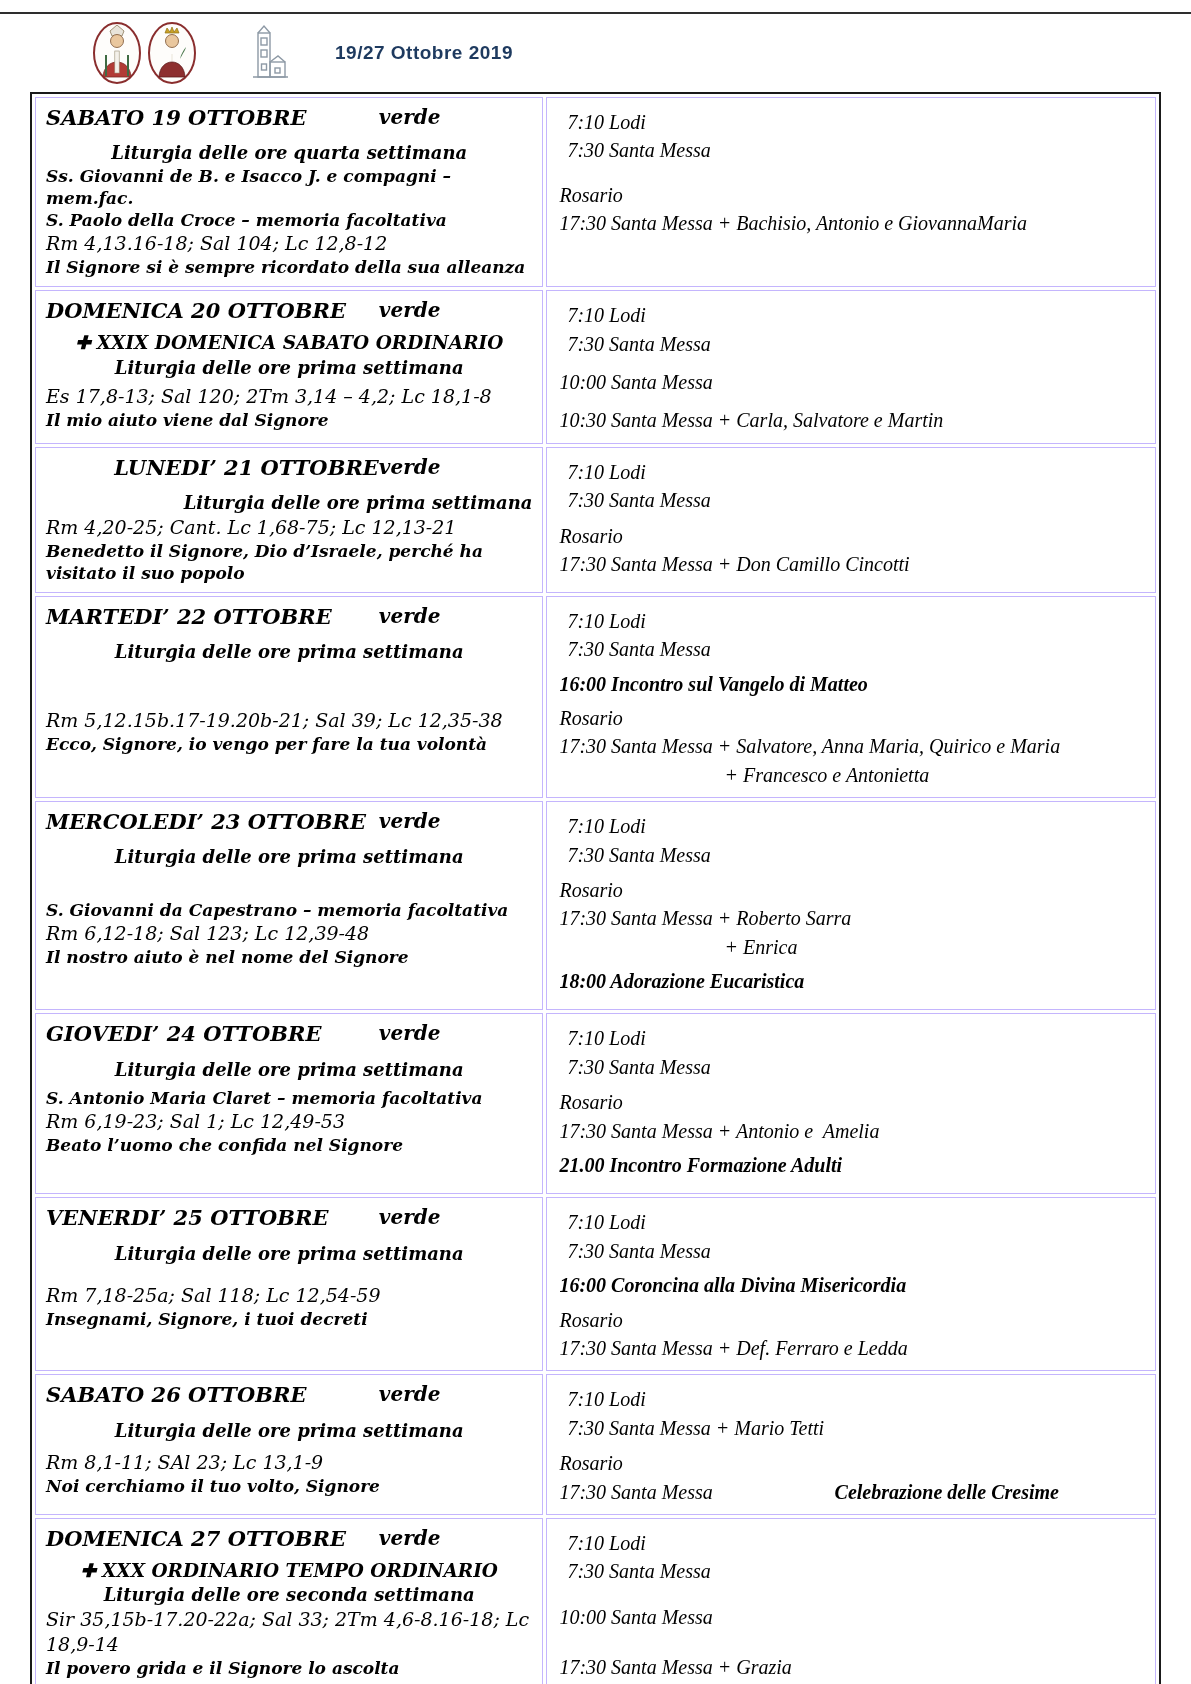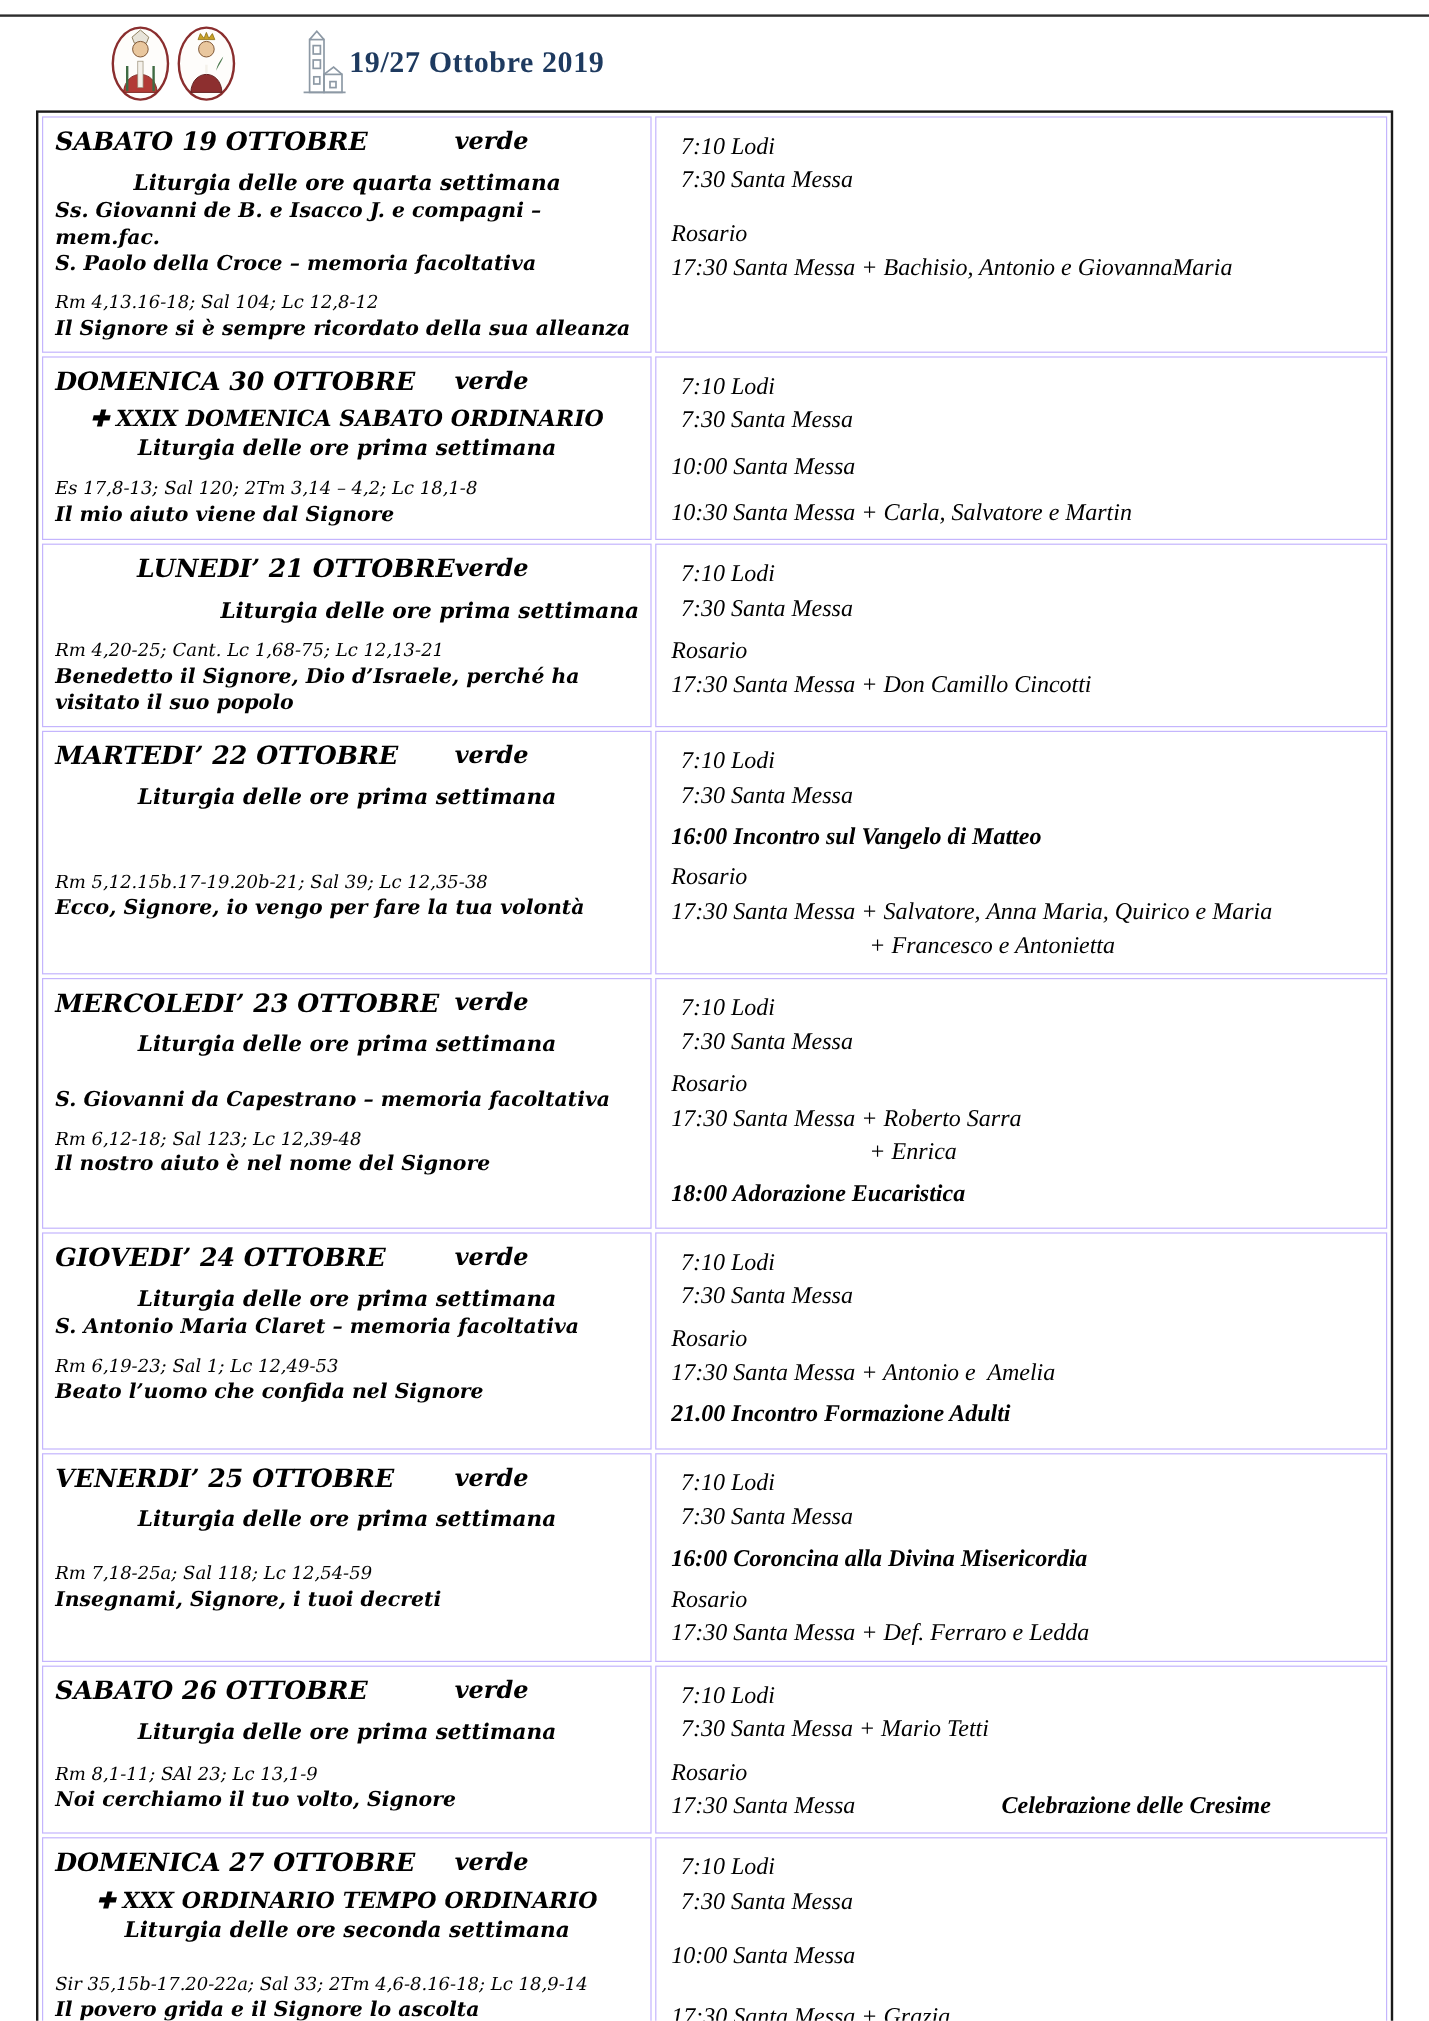--- a/index.html
+++ b/index.html
@@ -9,43 +9,43 @@
   }
   .top-rule{height:2px;background:#2e2e2e;margin-top:12px;}
   .header{display:flex;align-items:center;height:74px;padding:2px 30px 0 92px;}
   .logos{display:flex;gap:5px;align-items:center;}
   .page-title{
     font-family:"Liberation Serif",serif;font-weight:bold;font-size:28px;
     color:#1e3a5f;letter-spacing:1.5px;word-spacing:9px;margin-left:78px;white-space:nowrap;
   }
   .tower{margin-left:48px;margin-top:4px;}
   .page-date{
-    font-family:Liberation Serif, serif;font-weight:bold;font-size:25px;
-    color:#1e3a5f;letter-spacing:.5px;white-space:nowrap;
+    font-family:Liberation Sans, sans-serif;font-weight:bold;font-size:19px;
+    color:#1e3a5f;margin-left:44px;letter-spacing:.5px;white-space:nowrap;
   }
   table.schedule{
     border-collapse:separate;border-spacing:3px;border:2px solid #1a1a1a;
     margin:2px 30px 0 30px;width:1131px;table-layout:fixed;
   }
   td.cell{border:1px solid #c4b5fd;vertical-align:top;padding:0;background:#fff;font-style:italic;}
   td.cell.left{width:45.3%;}
   .cell-inner{display:flex;flex-direction:column;box-sizing:border-box;height:100%;}
   .left-inner{padding:7px 10px 8px 10px;}
   .right-inner{
     font-family:"Liberation Serif",serif;font-size:20px;
     padding:10px 8px 8px 12px;
   }
   .day-head{display:flex;font-weight:bold;font-size:21px;line-height:1.25;}
   .verde-label{margin-left:auto;margin-right:92px;font-size:20px;}
   .feast-line{text-align:center;font-weight:bold;font-size:18.5px;margin-top:7px;line-height:1.25;}
   .liturgia-line{text-align:center;font-weight:bold;font-size:18px;margin-top:11px;line-height:1.25;}
   .feast-line + .liturgia-line{margin-top:2px;}
   .bottom-block{margin-top:auto;}
   .memorial-line{font-weight:bold;font-size:17px;line-height:1.3;}
-  .readings-line{font-size:15px;line-height:1.32;margin-top:12px;}
+  .readings-line{font-size:19px;line-height:1.32;}
   .response-line{font-weight:bold;font-size:17px;line-height:1.3;}
   .sched-line{line-height:1.42;white-space:pre-wrap;display:flex;}
   .sched-line.bold{font-weight:bold;margin:6px 0;}
   .sched-extra{font-weight:bold;margin-left:auto;margin-right:88px;white-space:nowrap;}
   .cross-glyph{margin-right:6px;}
 </style>
 </head>
 <body>
 
 <div class="top-rule"></div>
@@ -110,21 +110,21 @@
             <div class="sched-line" style="padding-left: 8px;"><span>7:30 Santa Messa</span></div>
             <div class="sched-line" style="margin-top: 16px;"><span>Rosario</span></div>
             <div class="sched-line"><span>17:30 Santa Messa + Bachisio, Antonio e GiovannaMaria</span></div>
           </div>
         </td>
       </tr>
       <tr>
         <td class="cell left">
           <div class="cell-inner left-inner" style="min-height: 148px;">
             <div class="day-head">
-              <span>DOMENICA 30 OTTOBRE</span>
+              <span>DOMENICA 20 OTTOBRE</span>
               <span class="verde-label">verde</span>
             </div>
             <div class="feast-line"><span class="cross-glyph">✚</span><span>XXIX DOMENICA SABATO ORDINARIO</span></div>
             <div class="liturgia-line">Liturgia delle ore prima settimana</div>
             <div class="bottom-block">
               <div class="readings-line">Es 17,8-13; Sal 120; 2Tm 3,14 – 4,2; Lc 18,1-8</div>
               <div class="response-line">Il mio aiuto viene dal Signore</div>
             </div>
           </div>
         </td>

